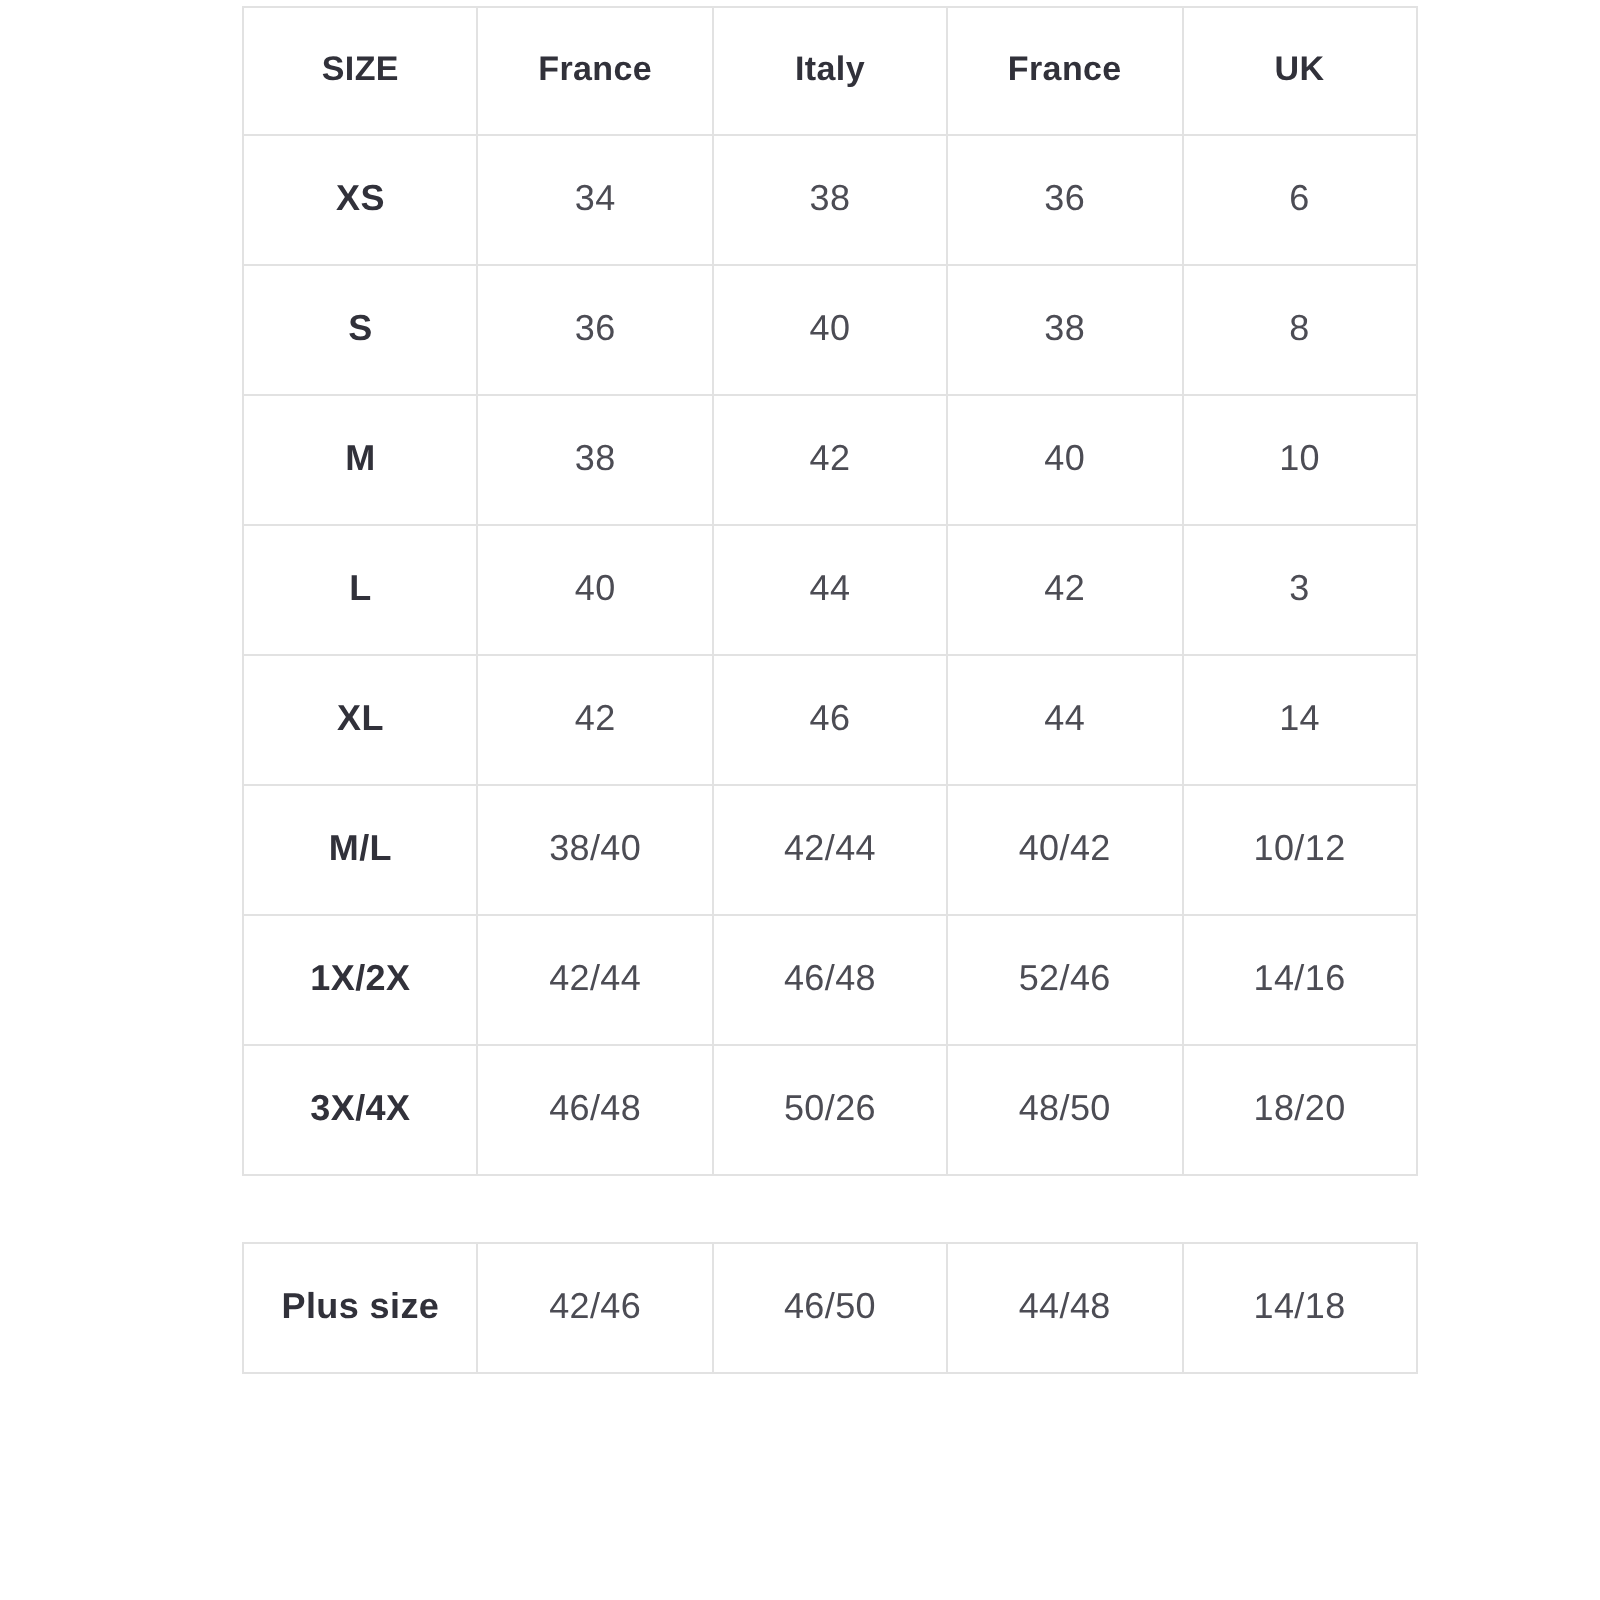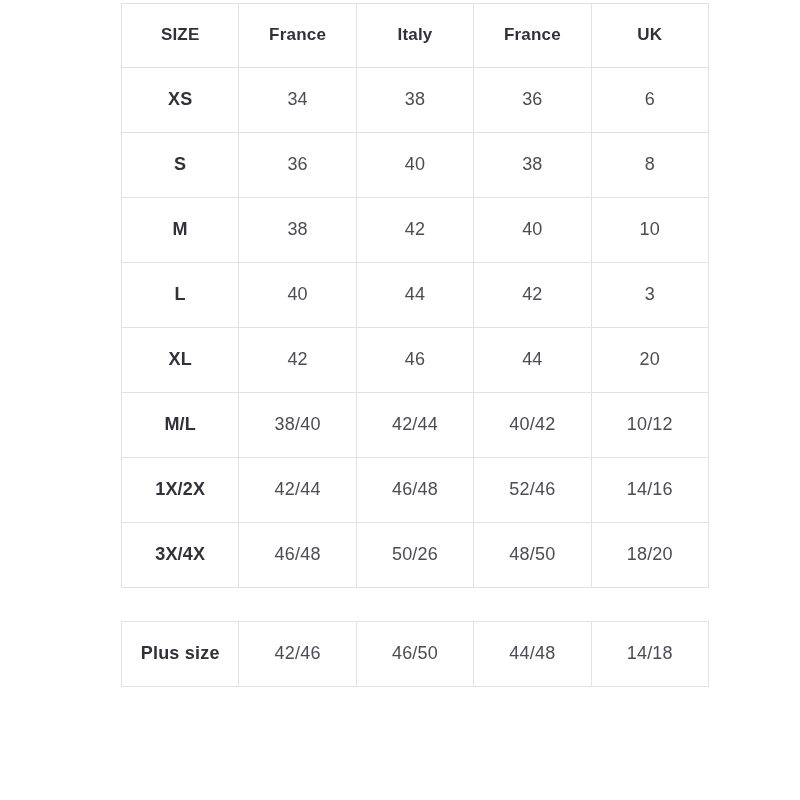--- a/index.html
+++ b/index.html
@@ -102,21 +102,21 @@
         <td>40</td>
         <td>44</td>
         <td>42</td>
         <td>3</td>
       </tr>
       <tr>
         <td class="size-col">XL</td>
         <td>42</td>
         <td>46</td>
         <td>44</td>
-        <td>20</td>
+        <td>14</td>
       </tr>
       <tr>
         <td class="size-col">M/L</td>
         <td>38/40</td>
         <td>42/44</td>
         <td>40/42</td>
         <td>10/12</td>
       </tr>
       <tr>
         <td class="size-col">1X/2X</td>

